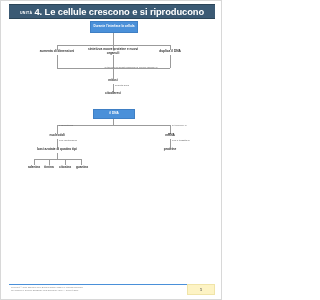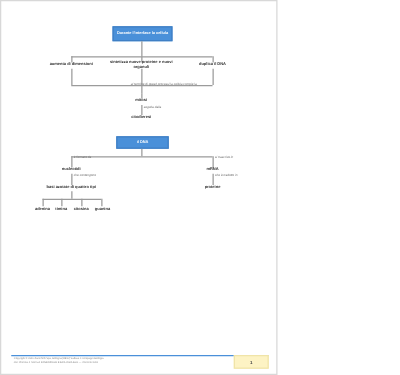--- a/index.html
+++ b/index.html
@@ -72,20 +72,26 @@
     background:#fdf3c4;border:1px solid #f0e4a8;box-sizing:border-box;
     display:flex;align-items:center;justify-content:center;
     color:#4a4a4a;font-size:3.6px;font-weight:bold;
   }
 </style>
 </head>
 <body>
 
 <div class="page">
 
+  <div class="header-bar">
+    <div class="header-inner">
+      <span class="unit-tag">Unità</span>
+      <span class="header-title">4. Le cellule crescono e si riproducono</span>
+    </div>
+  </div>
 
   <div class="map">
 
     <div class="box box-blue" style="left:89px;top:2px;width:48px;height:12px;">Durante l'interfase la cellula</div>
 
     <div class="vline" style="left:112px;top:14px;height:12px;"></div>
     <div class="hline" style="left:56px;top:26px;width:113px;"></div>
 
     <div class="vline" style="left:56px;top:26px;height:5px;"></div>
     <div class="vline" style="left:112px;top:26px;height:5px;"></div>

